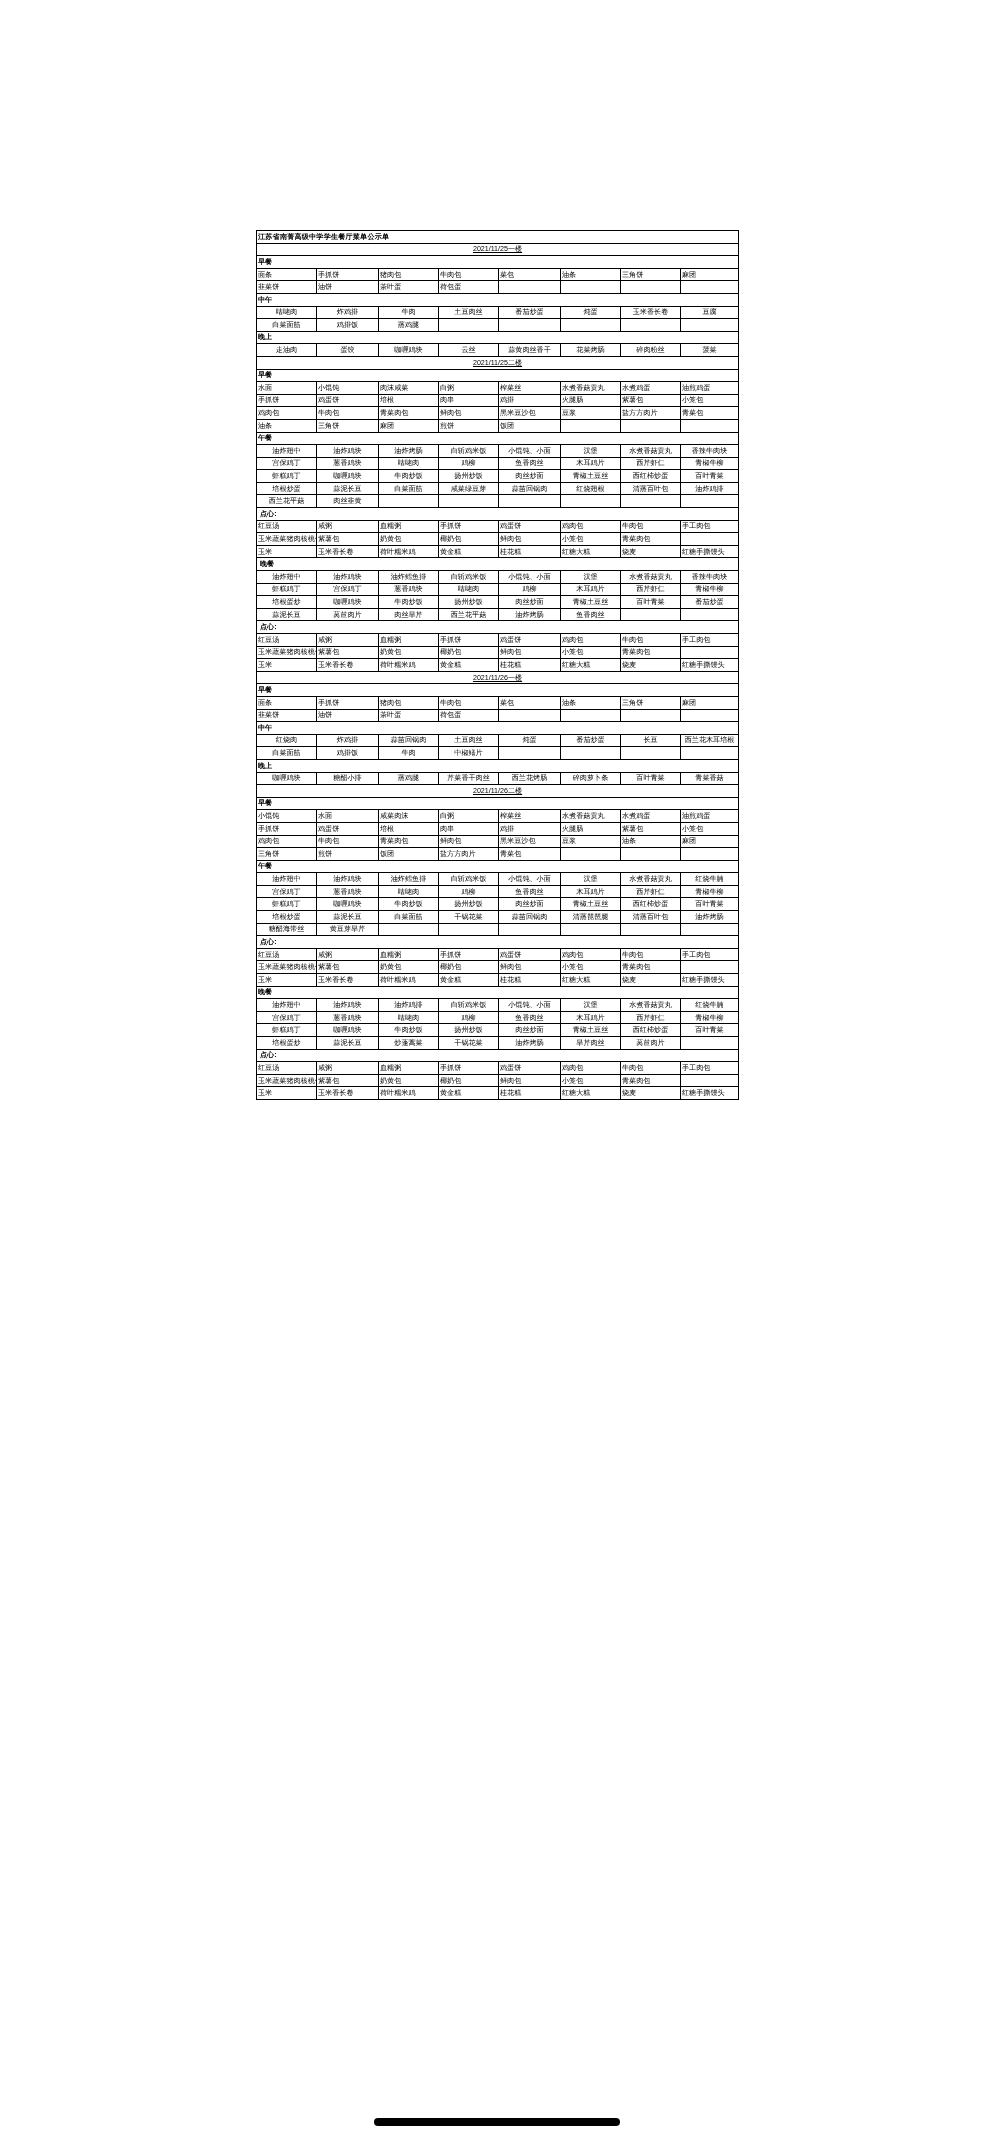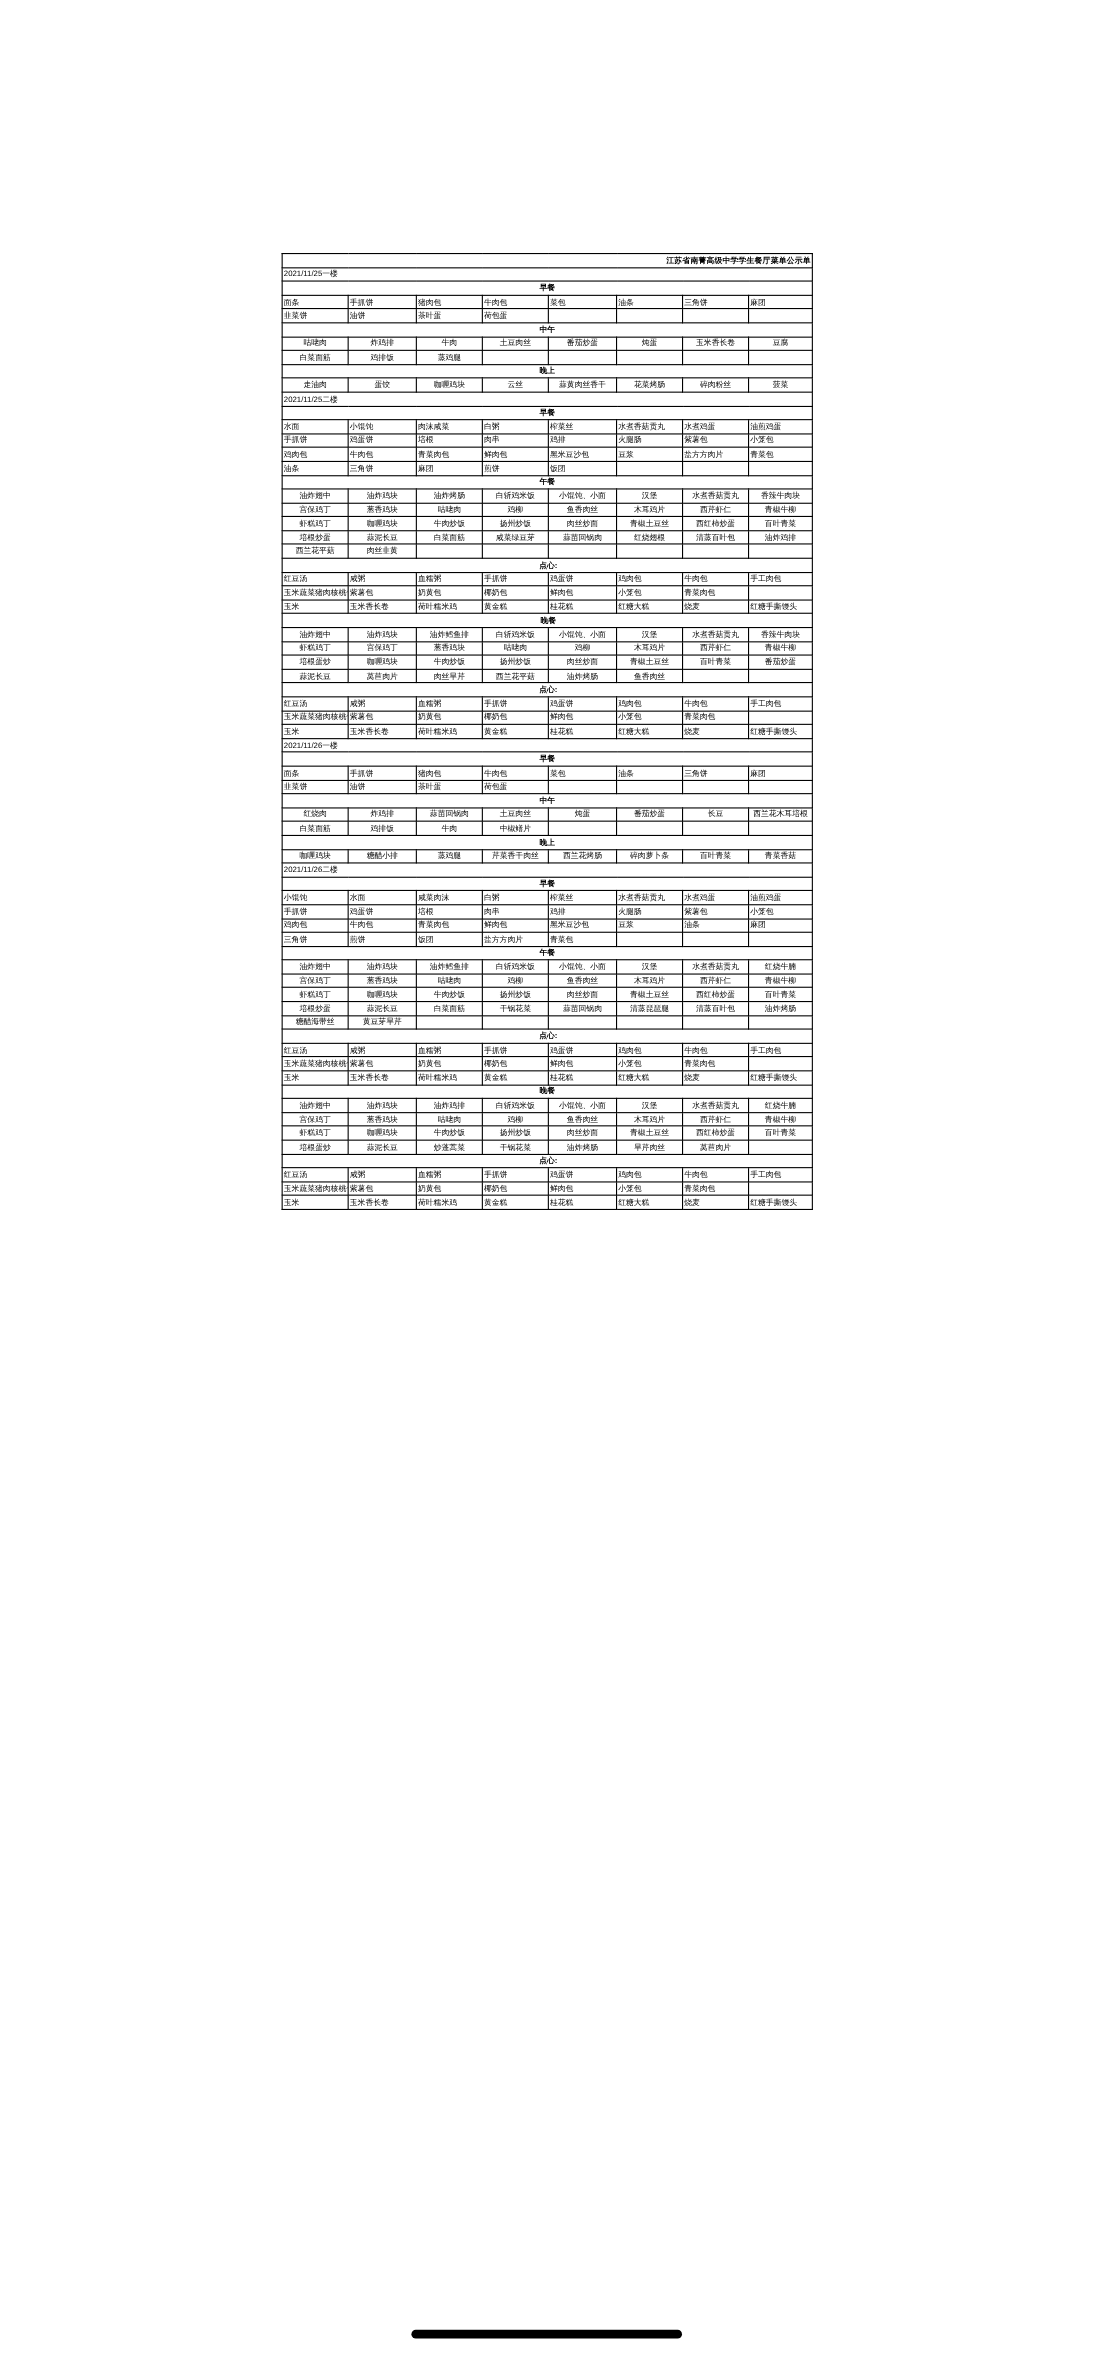--- a/index.html
+++ b/index.html
@@ -48,37 +48,38 @@
     white-space: nowrap;
     overflow: hidden;
     background: #ffffff;
   }
 
   
   td.title-cell {
     border: 1.6px solid #000000;
     border-left: 1px solid #000;
     border-right: 1px solid #000;
-    text-align: right;
+    text-align: left;
     font-weight: bold;
     font-size: 9.6px;
     height: 15px;
     letter-spacing: 0.2px;
   }
 
   
   td.date-cell {
-    text-align: left;
+    text-align: center;
     padding-left: 3px;
     font-size: 7.1px;
+    text-decoration: underline;
   }
 
   
   td.meal-cell {
-    text-align: center;
+    text-align: left;
     padding-left: 14px;
     font-size: 7.1px;
     font-weight: bold;
   }
   td.meal-cell.pt {
     padding-left: 3px;
   }
 
   td.c-left  { text-align: left; padding-left: 3px; }
   td.c-center{ text-align: center; }

